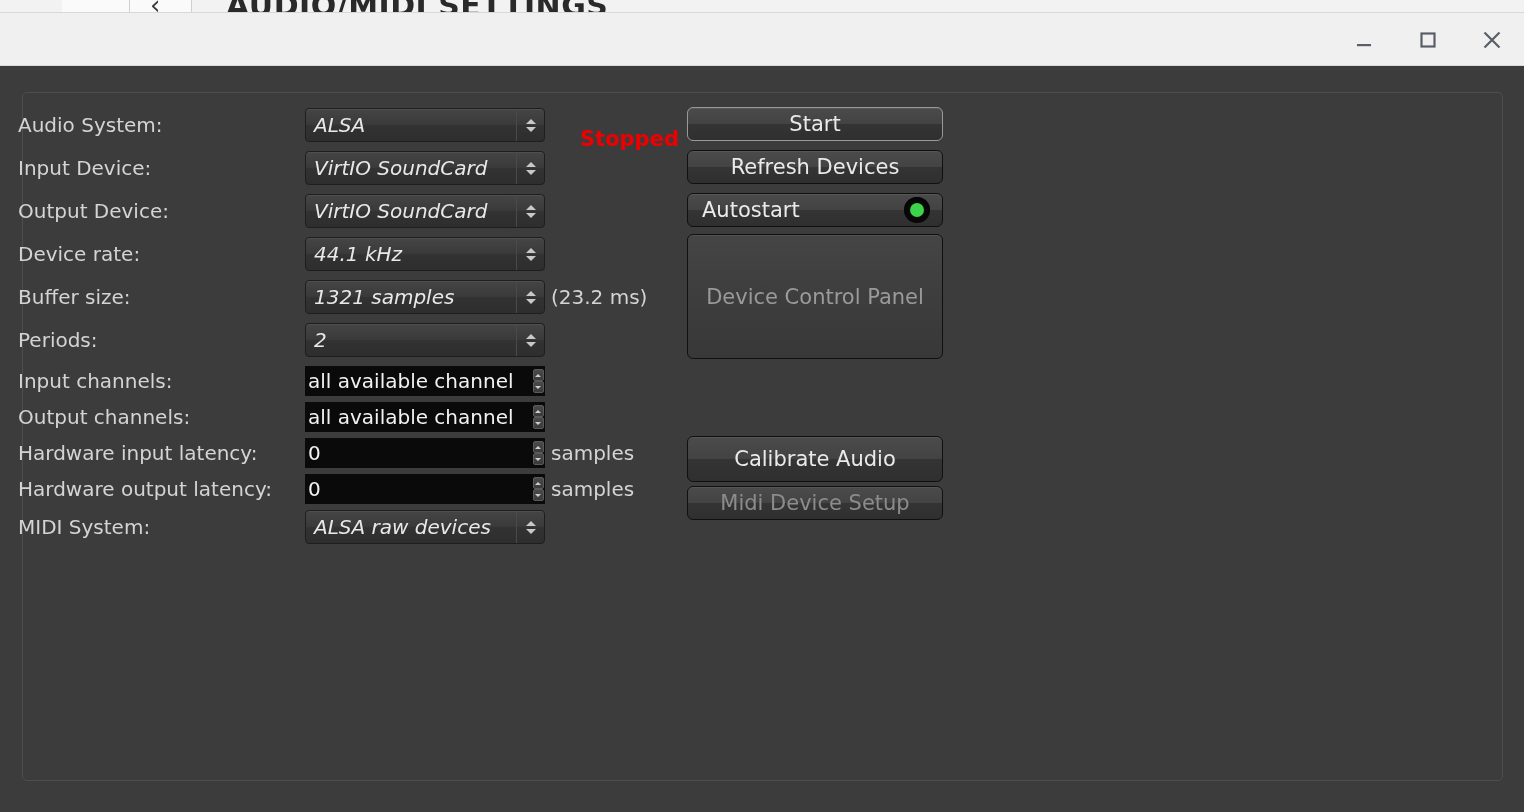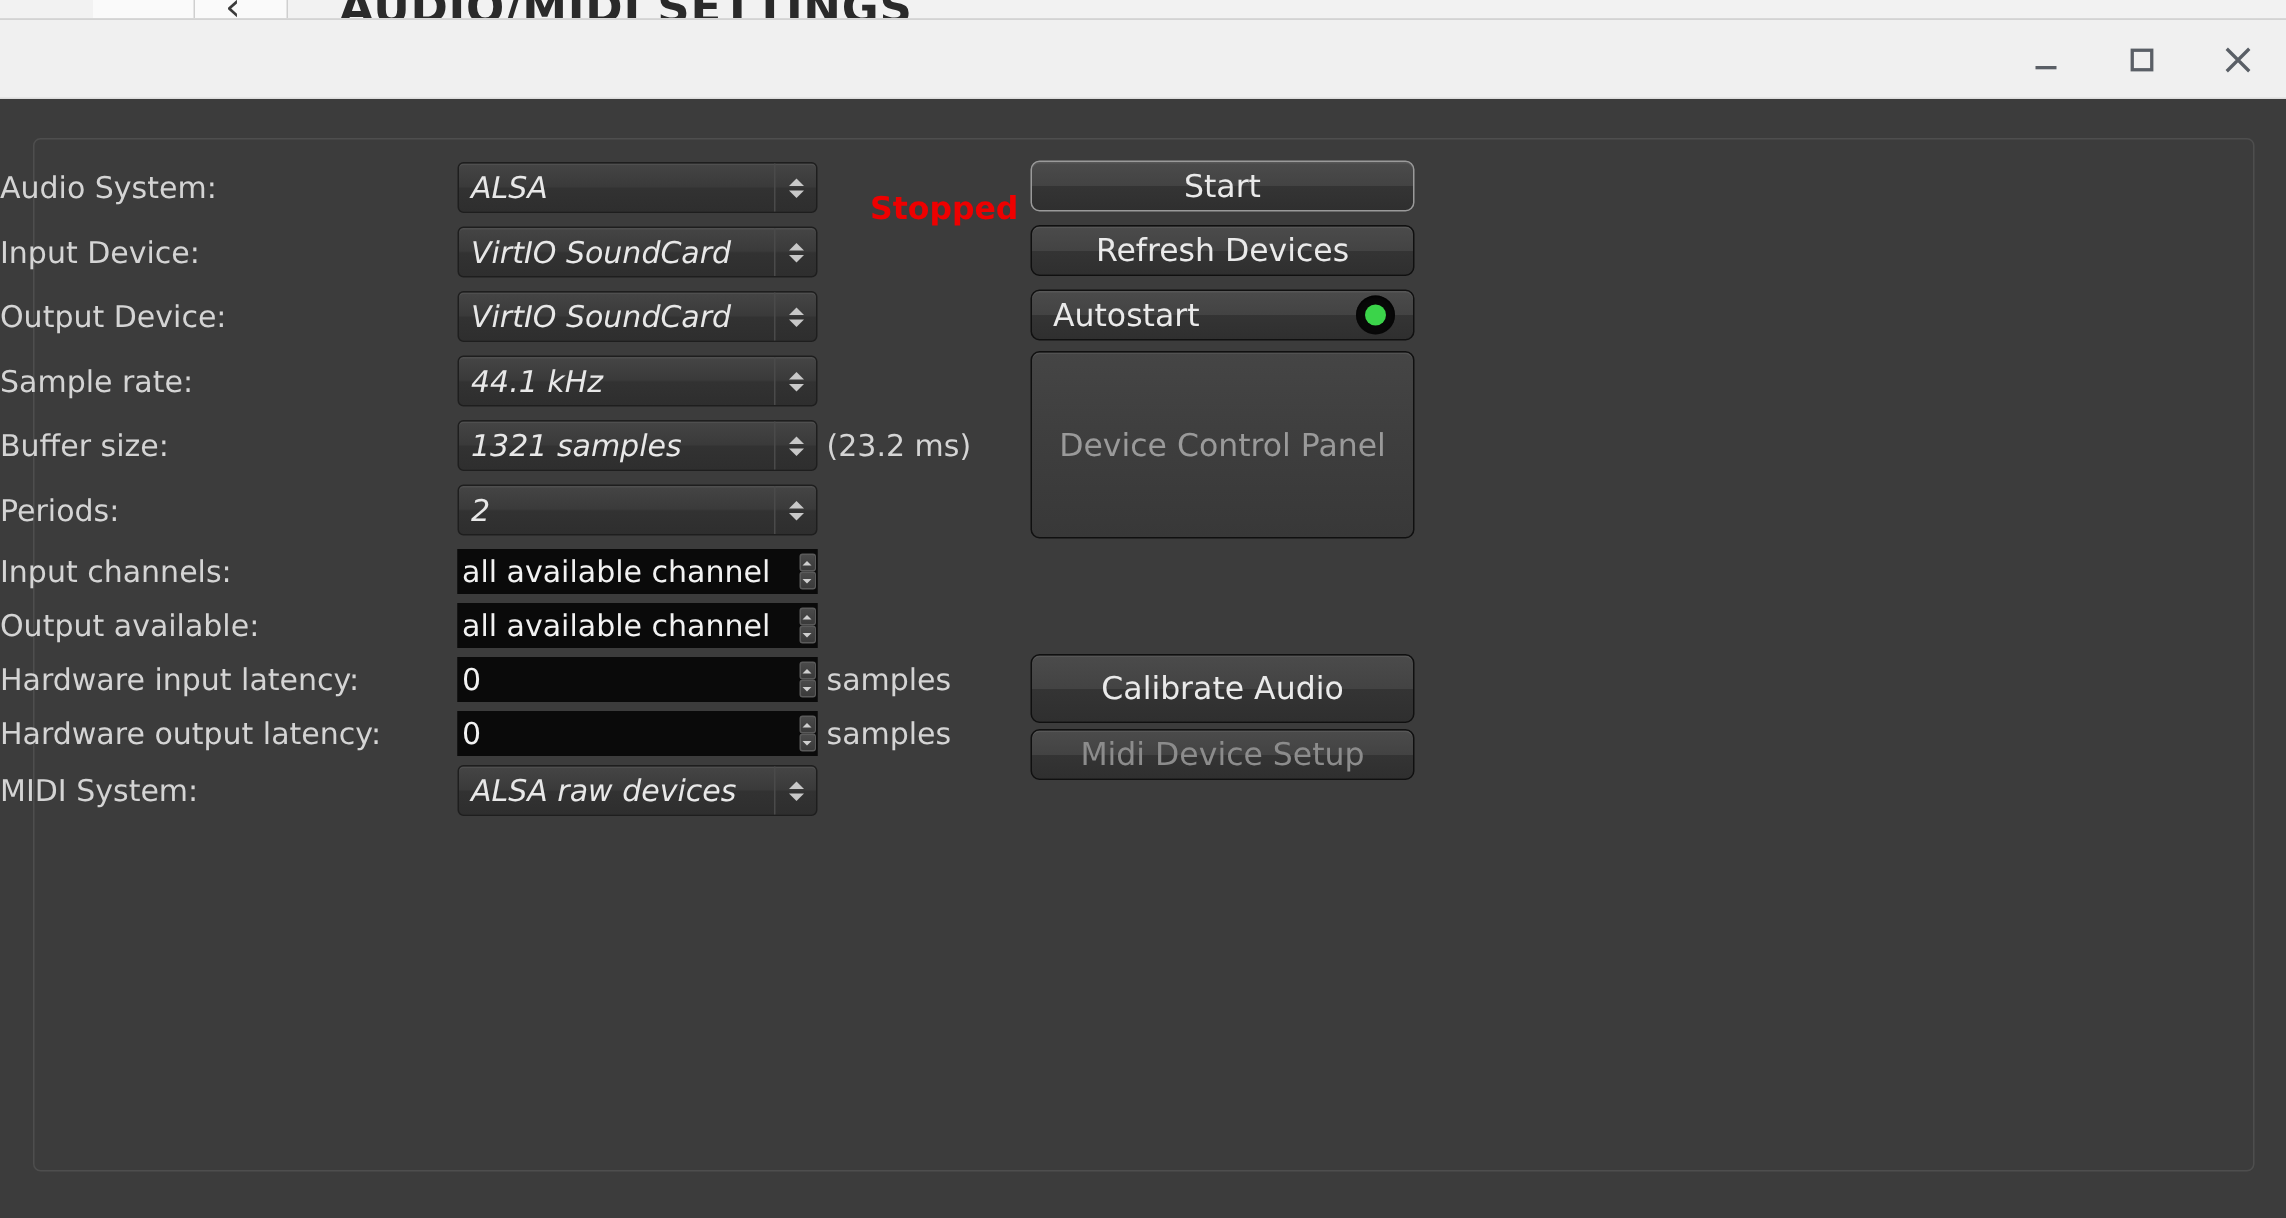--- a/index.html
+++ b/index.html
@@ -90,21 +90,21 @@
   
   .form-row {
     position: absolute;
     left: 0;
     height: 36px;
     display: flex;
     align-items: center;
   }
   .row-label {
     position: absolute;
-    left: 0;
+    left: 18px;
     font-size: 20px;
     color: #d4d4d4;
     white-space: nowrap;
     line-height: 36px;
   }
 
   
   .combo {
     position: absolute;
     left: 305px;
@@ -314,21 +314,21 @@
     <div class="combo">
       <span class="combo-text">VirtIO SoundCard</span>
       <span class="combo-arrowbox">
         <i class="chev up"></i>
           <i class="chev down"></i>
       </span>
     </div>
   </div>
 
   <div class="form-row" style="top:170px;">
-    <span class="row-label">Sample rate:</span>
+    <span class="row-label">Device rate:</span>
     <div class="combo">
       <span class="combo-text">44.1 kHz</span>
       <span class="combo-arrowbox">
         <i class="chev up"></i>
           <i class="chev down"></i>
       </span>
     </div>
   </div>
 
   <div class="form-row" style="top:213px;">
@@ -363,21 +363,21 @@
             <i class="spin-tri up"></i>
           </span>
         <span class="spin-btn">
             <i class="spin-tri down"></i>
           </span>
       </span>
     </div>
   </div>
 
   <div class="form-row" style="top:333px;">
-    <span class="row-label">Output available:</span>
+    <span class="row-label">Output channels:</span>
     <div class="spin">
       <span class="spin-text">all available channel</span>
       <span class="spin-arrowbox">
         <span class="spin-btn">
             <i class="spin-tri up"></i>
           </span>
         <span class="spin-btn">
             <i class="spin-tri down"></i>
           </span>
       </span>

